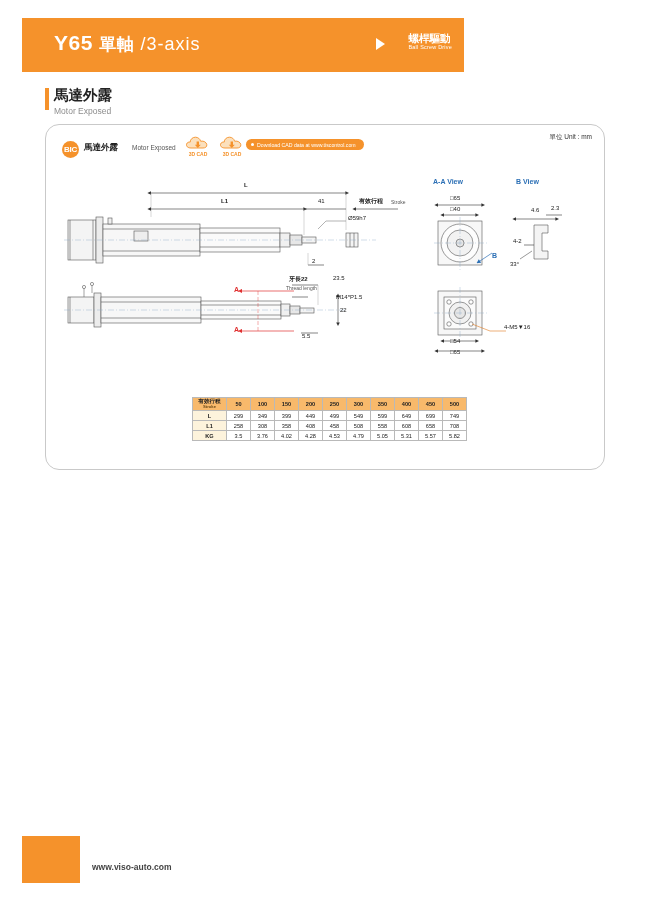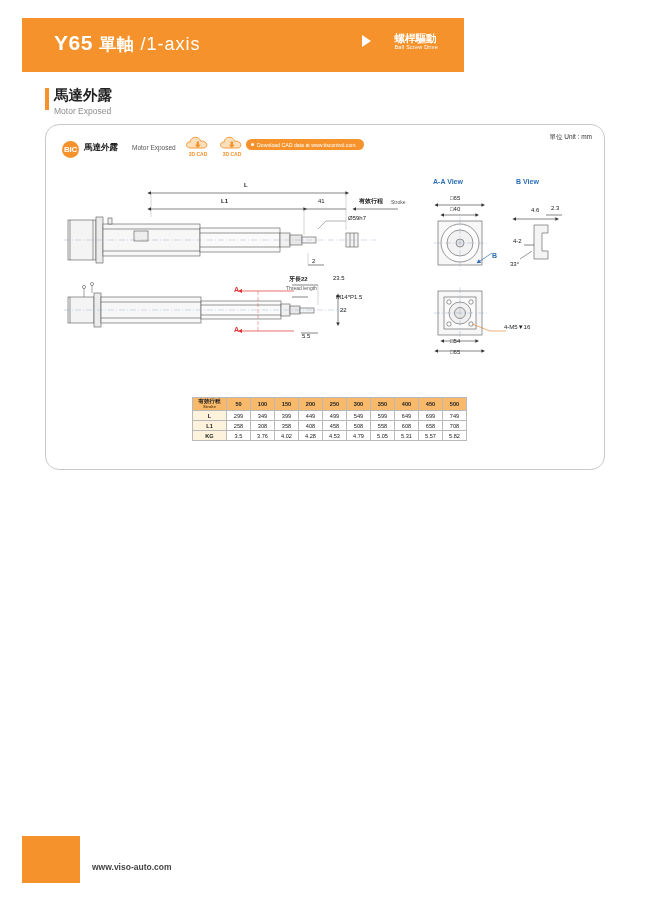--- a/index.html
+++ b/index.html
@@ -24,22 +24,22 @@
   .header-title {
     position:absolute; left:32px; top:13px;
     color:#ffffff; font-size:21px; letter-spacing:.5px;
     white-space:nowrap;
   }
   .header-title .model { font-weight:bold; }
   .header-title .cn { font-weight:bold; font-size:17px; }
   .header-title .axis { font-weight:normal; font-size:18px; letter-spacing:1px; }
 
   .header-right {
-    position:absolute; right:26px; top:14px;
-    display:flex; align-items:center; gap:23px;
+    position:absolute; right:12px; top:14px;
+    display:flex; align-items:flex-end; gap:23px;
   }
   .play-tri {
     width:0;height:0;border-left:9px solid #ffffff;
     border-top:6px solid transparent;border-bottom:6px solid transparent;
   }
   .hr-text { color:#fff; line-height:1.15; }
   .hr-text .t1 { font-size:10.5px; font-weight:bold; display:block; }
   .hr-text .t2 { font-size:5.5px; display:block; letter-spacing:.2px; }
 
   
@@ -147,21 +147,21 @@
 </style>
 </head>
 <body>
 
 <div class="page">
 
   <div class="header-band">
     <div class="header-title">
       <span class="model">Y65</span>
       <span class="cn">單軸</span>
-      <span class="axis">/1-axis</span>
+      <span class="axis">/3-axis</span>
     </div>
     <div class="header-right">
       <div class="play-tri"></div>
       <div class="hr-text">
         <span class="t1">螺桿驅動</span>
         <span class="t2">Ball Screw Drive</span>
       </div>
     </div>
   </div>
 

